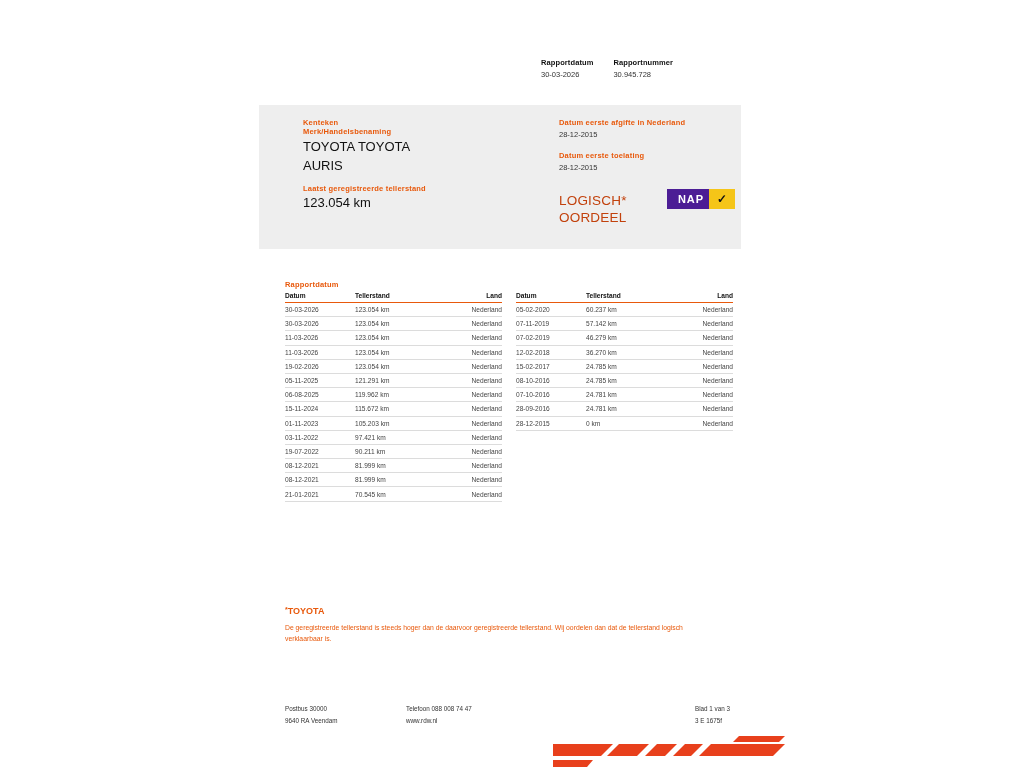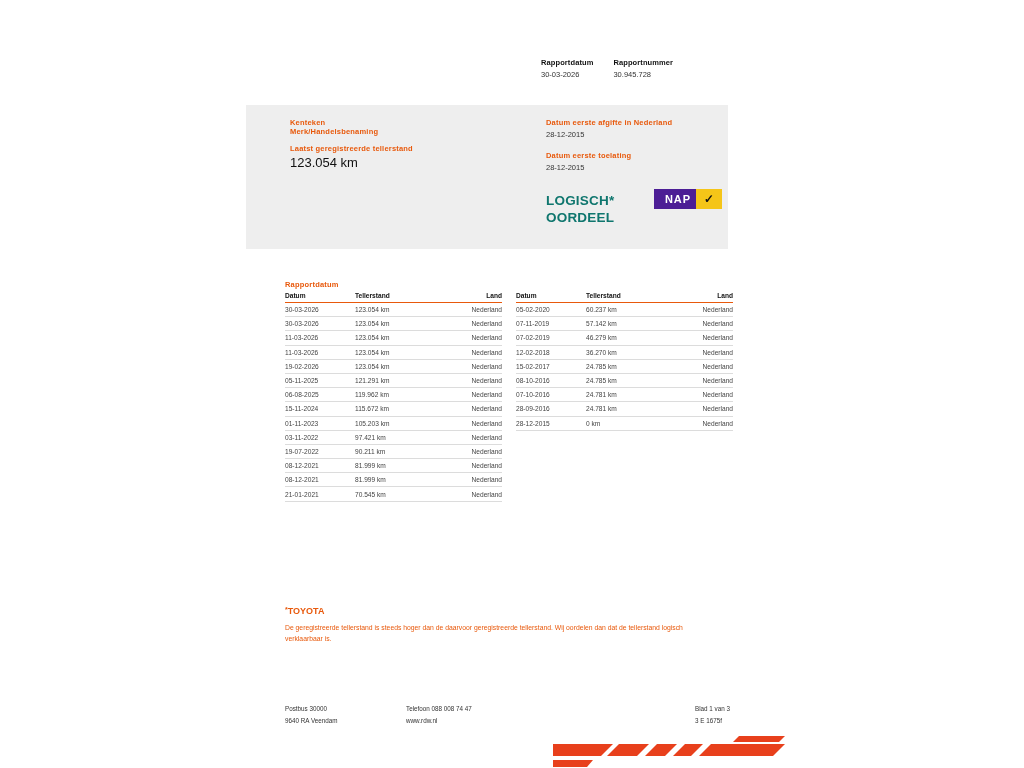--- a/index.html
+++ b/index.html
@@ -59,21 +59,21 @@
   }
   .meta-value {
     font-size: 7.5px;
     color: #333;
     margin-top: 3px;
   }
 
   
   .panel {
     position: absolute;
-    left: 246px; top: 105px;
+    left: 259px; top: 105px;
     width: 482px; height: 144px;
     background: #eeeeee;
   }
   .panel .col-l { position: absolute; left: 44px; top: 13px; width: 220px; }
   .panel .col-r { position: absolute; left: 300px; top: 13px; width: 180px; }
 
   .field-label {
     font-size: 7.5px;
     font-weight: bold;
     color: #e8590c;
@@ -93,22 +93,22 @@
     font-size: 13px;
     color: #111;
     margin: 2px 0 0 0;
     line-height: 1.45;
   }
 
   .verdict {
     position: absolute;
     left: 300px; top: 88px;
     font-size: 13.5px;
-    font-weight: bold;
-    color: #0f766e;
+    font-weight: normal;
+    color: #c2410c;
     line-height: 1.25;
     letter-spacing: 0.2px;
   }
   .nap-badge {
     position: absolute;
     left: 408px; top: 84px;
     width: 48px; height: 20px;
     background: #4c1d95;
     color: #fff;
     font-size: 11px;
@@ -213,20 +213,21 @@
       <div class="meta-label">Rapportnummer</div>
       <div class="meta-value">30.945.728</div>
     </div>
   </div>
 
   <div class="panel">
     <div class="col-l">
       <div class="field-label">Kenteken</div>
 
       <div class="field-label">Merk/Handelsbenaming</div>
+      <div class="field-value-xl" style="width:130px;">TOYOTA TOYOTA AURIS</div>
 
       <div class="field-label" style="margin-top:8px;">Laatst geregistreerde tellerstand</div>
       <div class="field-value-lg">123.054 km</div>
     </div>
 
     <div class="col-r">
       <div class="field-label">Datum eerste afgifte in Nederland</div>
       <div class="field-value-sm">28-12-2015</div>
 
       <div class="field-label">Datum eerste toelating</div>

